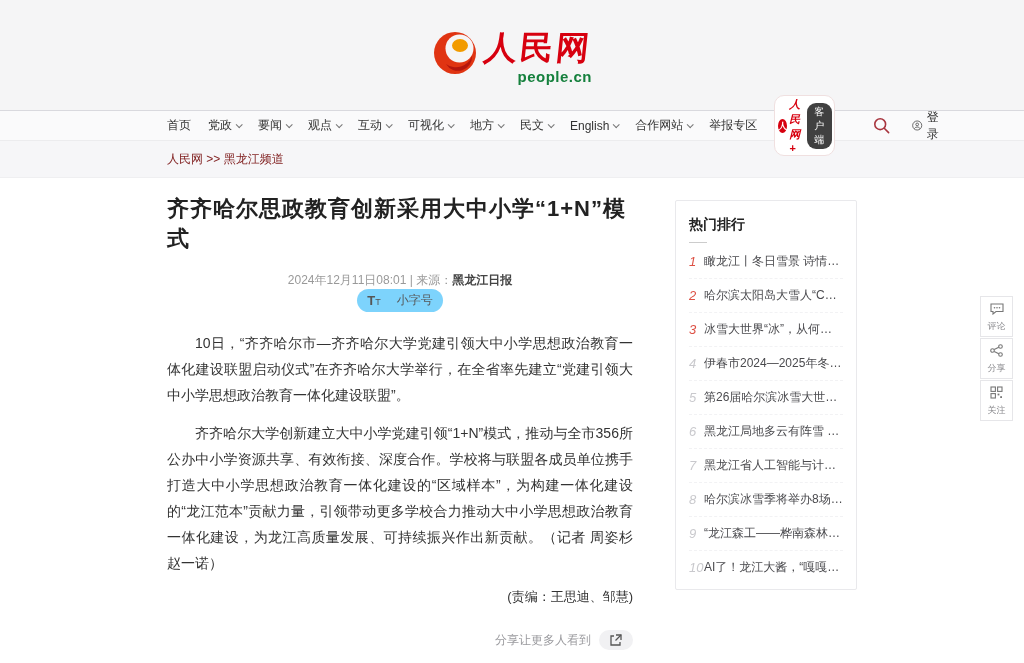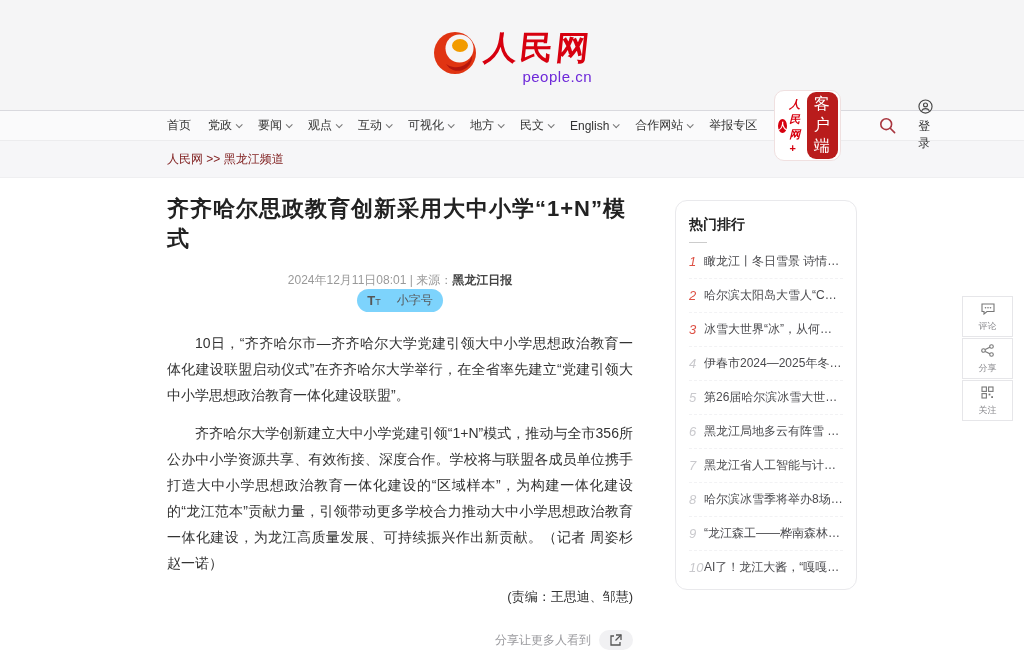--- a/index.html
+++ b/index.html
@@ -5,38 +5,38 @@
   * { margin:0; padding:0; box-sizing:border-box; }
   html,body { width:1024px; height:663px; overflow:hidden; background:#fff;
     font-family:"Liberation Sans","DejaVu Sans",sans-serif; }
   
   .site-header { height:111px; background:#f5f5f6; border-bottom:1px solid #d9d9de;
     display:flex; align-items:center; justify-content:center; }
   .logo { display:flex; align-items:center; gap:6px; }
   .logo-txt { display:flex; flex-direction:column; align-items:flex-end; }
   .logo-cn { color:#d7000f; font-weight:900; font-size:33px; letter-spacing:3px;
     transform:skewX(-6deg); font-family:"Liberation Serif","DejaVu Serif",serif; }
-  .logo-en { color:#6d28d9; font-weight:normal; font-size:15px; letter-spacing:.5px; margin-top:-3px; }
+  .logo-en { color:#15803d; font-weight:bold; font-size:15px; letter-spacing:.5px; margin-top:-3px; }
   
   .nav-bar { height:30px; background:#fafafb; border-bottom:1px solid #ececee; }
   .nav-inner { width:690px; margin:0 auto; height:100%; display:flex; align-items:center; }
   .nav-item { font-size:12px; color:#333; margin-right:17px; cursor:pointer; white-space:nowrap;
     display:flex; align-items:center; }
   .caret { display:inline-block; width:5px; height:5px; border-right:1px solid #777;
     border-bottom:1px solid #777; transform:rotate(45deg) translateY(-1px); margin-left:4px; }
   .app-badge { display:flex; align-items:center; background:#fff; border:1px solid #f0e0e0;
     border-radius:10px; padding:1px 2px 1px 3px; margin-right:16px; cursor:pointer; }
   .badge-dot { width:14px; height:14px; border-radius:50%; background:#d7000f; color:#fff;
     font-size:9px; line-height:14px; text-align:center; font-weight:bold; }
   .badge-name { color:#d7000f; font-size:11px; font-weight:bold; font-style:italic; margin:0 3px 0 2px; }
-  .badge-tag { background:#b91c1c; color:#fff; font-size:16px; padding:2px 7px; border-radius:9px; }
+  .badge-tag { background:#404040; color:#fff; font-size:10px; padding:2px 7px; border-radius:9px; }
   .burger { width:16px; margin-right:22px; cursor:pointer; }
   .burger span { display:block; height:2px; background:#444; margin:3px 0; border-radius:1px; }
   .search-btn { margin-right:22px; cursor:pointer; display:flex; align-items:center; }
-  .login { display:flex; align-items:center; gap:4px; font-size:12px; color:#333; cursor:pointer;flex-direction:column; }
+  .login { display:flex; align-items:center; gap:4px; font-size:12px; color:#333; cursor:pointer; }
   
   .crumb-band { height:37px; background:#f6f6f8; border-bottom:1px solid #efeff1; }
   .crumb { width:690px; margin:0 auto; font-size:12px; color:#7f1d1d; line-height:37px; }
   .crumb span { cursor:pointer; }
   
   .main { width:690px; margin:0 auto; display:flex; gap:42px; }
   .article-col { width:466px; padding-top:16px; }
   .side-col { width:182px; padding-top:22px; }
   
   .art-title { font-size:22px; font-weight:bold; color:#222; letter-spacing:1px; }
@@ -48,31 +48,31 @@
   .tt b { font-size:13px; } .tt i { font-size:9px; font-style:normal; }
   .art-body { margin-top:18px; }
   .art-body p { font-size:14px; line-height:26px; color:#333; text-indent:2em;
     text-align:justify; margin-bottom:12px; }
   .editor { text-align:right; font-size:13px; color:#333; margin-top:12px; }
   .share-row { display:flex; justify-content:flex-end; align-items:center; gap:8px; margin-top:24px; }
   .share-label { font-size:12px; color:#9a9a9e; }
   .share-pill { background:#f1f1f3; border-radius:10px; padding:3px 10px; cursor:pointer;
     display:flex; align-items:center; }
   
-  .hot-box { border:1px solid #e9e9ec; border-radius:12px; padding:15px 13px 5px; }
+  .hot-box { border:1px solid #e9e9ec; border-radius:2px; padding:15px 13px 5px; }
   .hot-title { font-size:14px; font-weight:bold; color:#222; }
   .hot-line { width:18px; height:1px; background:#ccc; margin:8px 0 2px; }
   .hot-row { display:flex; align-items:center; padding:8px 0; border-bottom:1px dashed #f2f2f4; cursor:pointer; }
   .hot-row:last-child { border-bottom:none; }
   .rank { width:15px; flex:none; font-size:13px; color:#c9c9cd; font-style:italic; }
   .hot-row.top .rank { color:#dd5145; }
   .hot-text { font-size:12px; color:#4a4a4e; white-space:nowrap; overflow:hidden;
     text-overflow:ellipsis; }
   
-  .float-bar { position:fixed; right:11px; top:296px; width:51px; }
+  .float-bar { position:fixed; right:11px; top:296px; width:33px; }
   .float-btn { border:1px solid #e6e6e9; background:#fff; margin-bottom:1px; padding:4px 0 3px;
     text-align:center; cursor:pointer; }
   .float-btn .flabel { display:block; font-size:9px; color:#8a8a8e; margin-top:1px; }
 </style>
 </head>
 <body>
 
 <header class="site-header">
   <div class="logo">
     <span>

